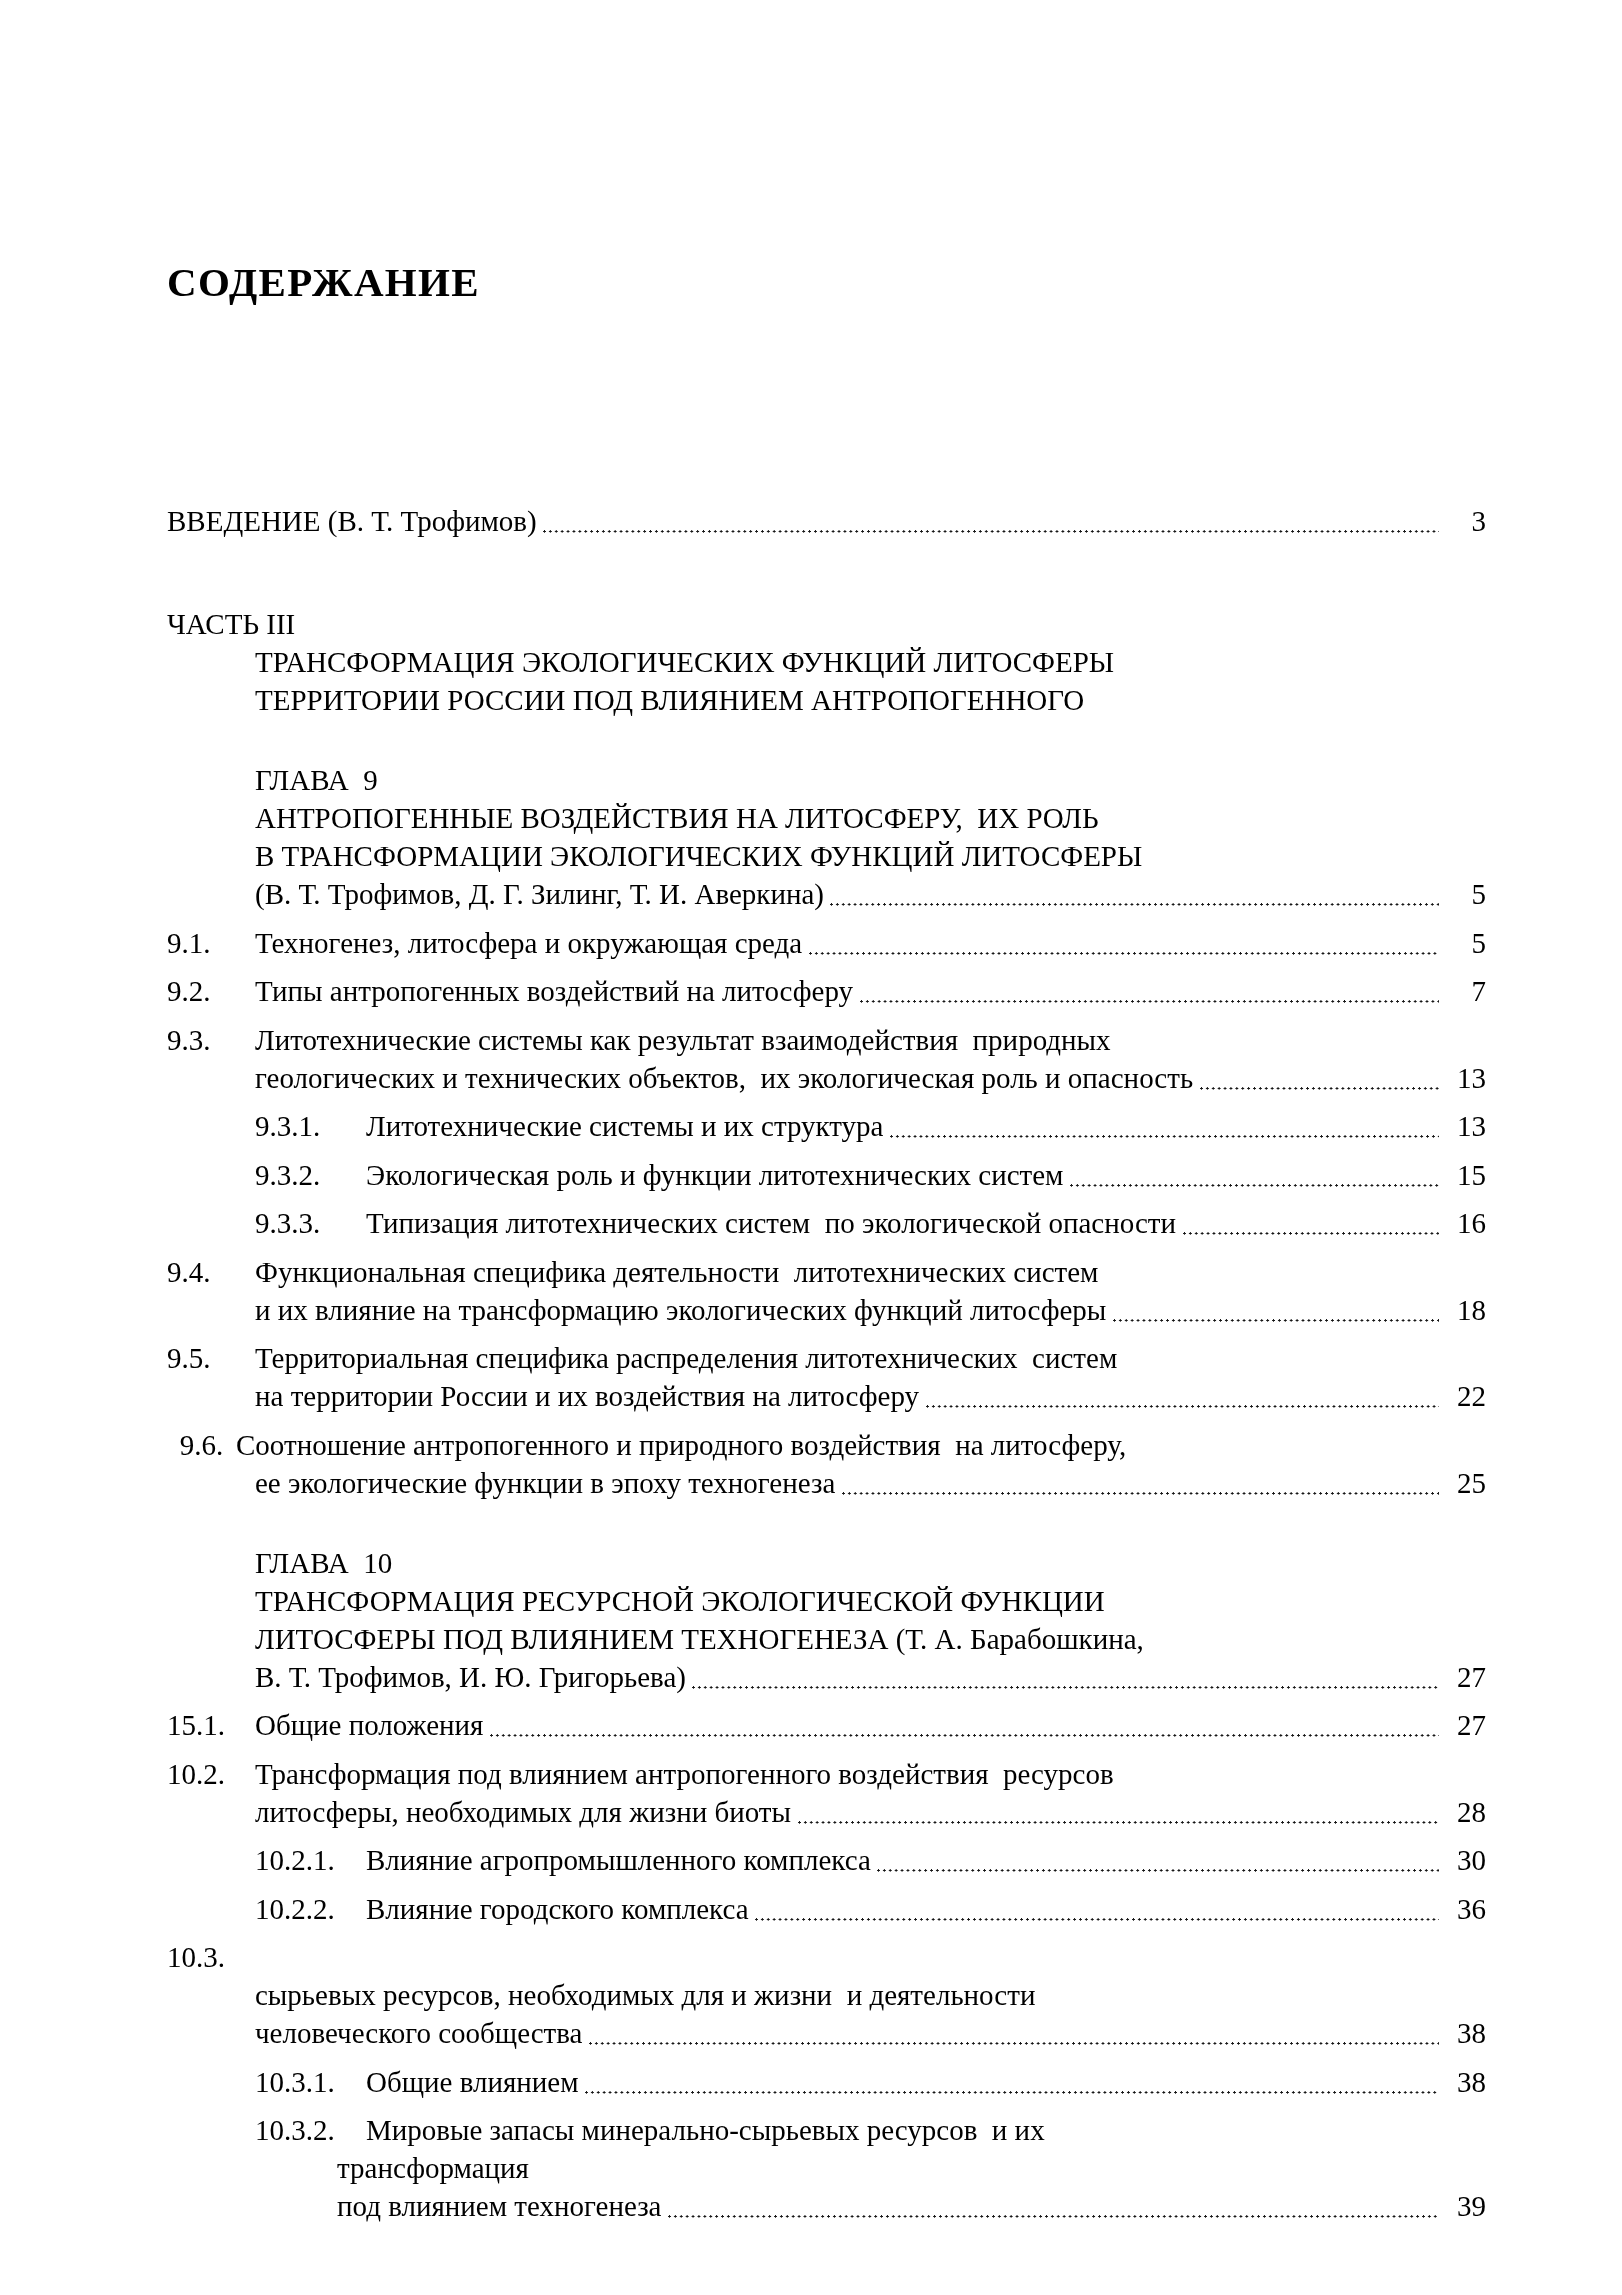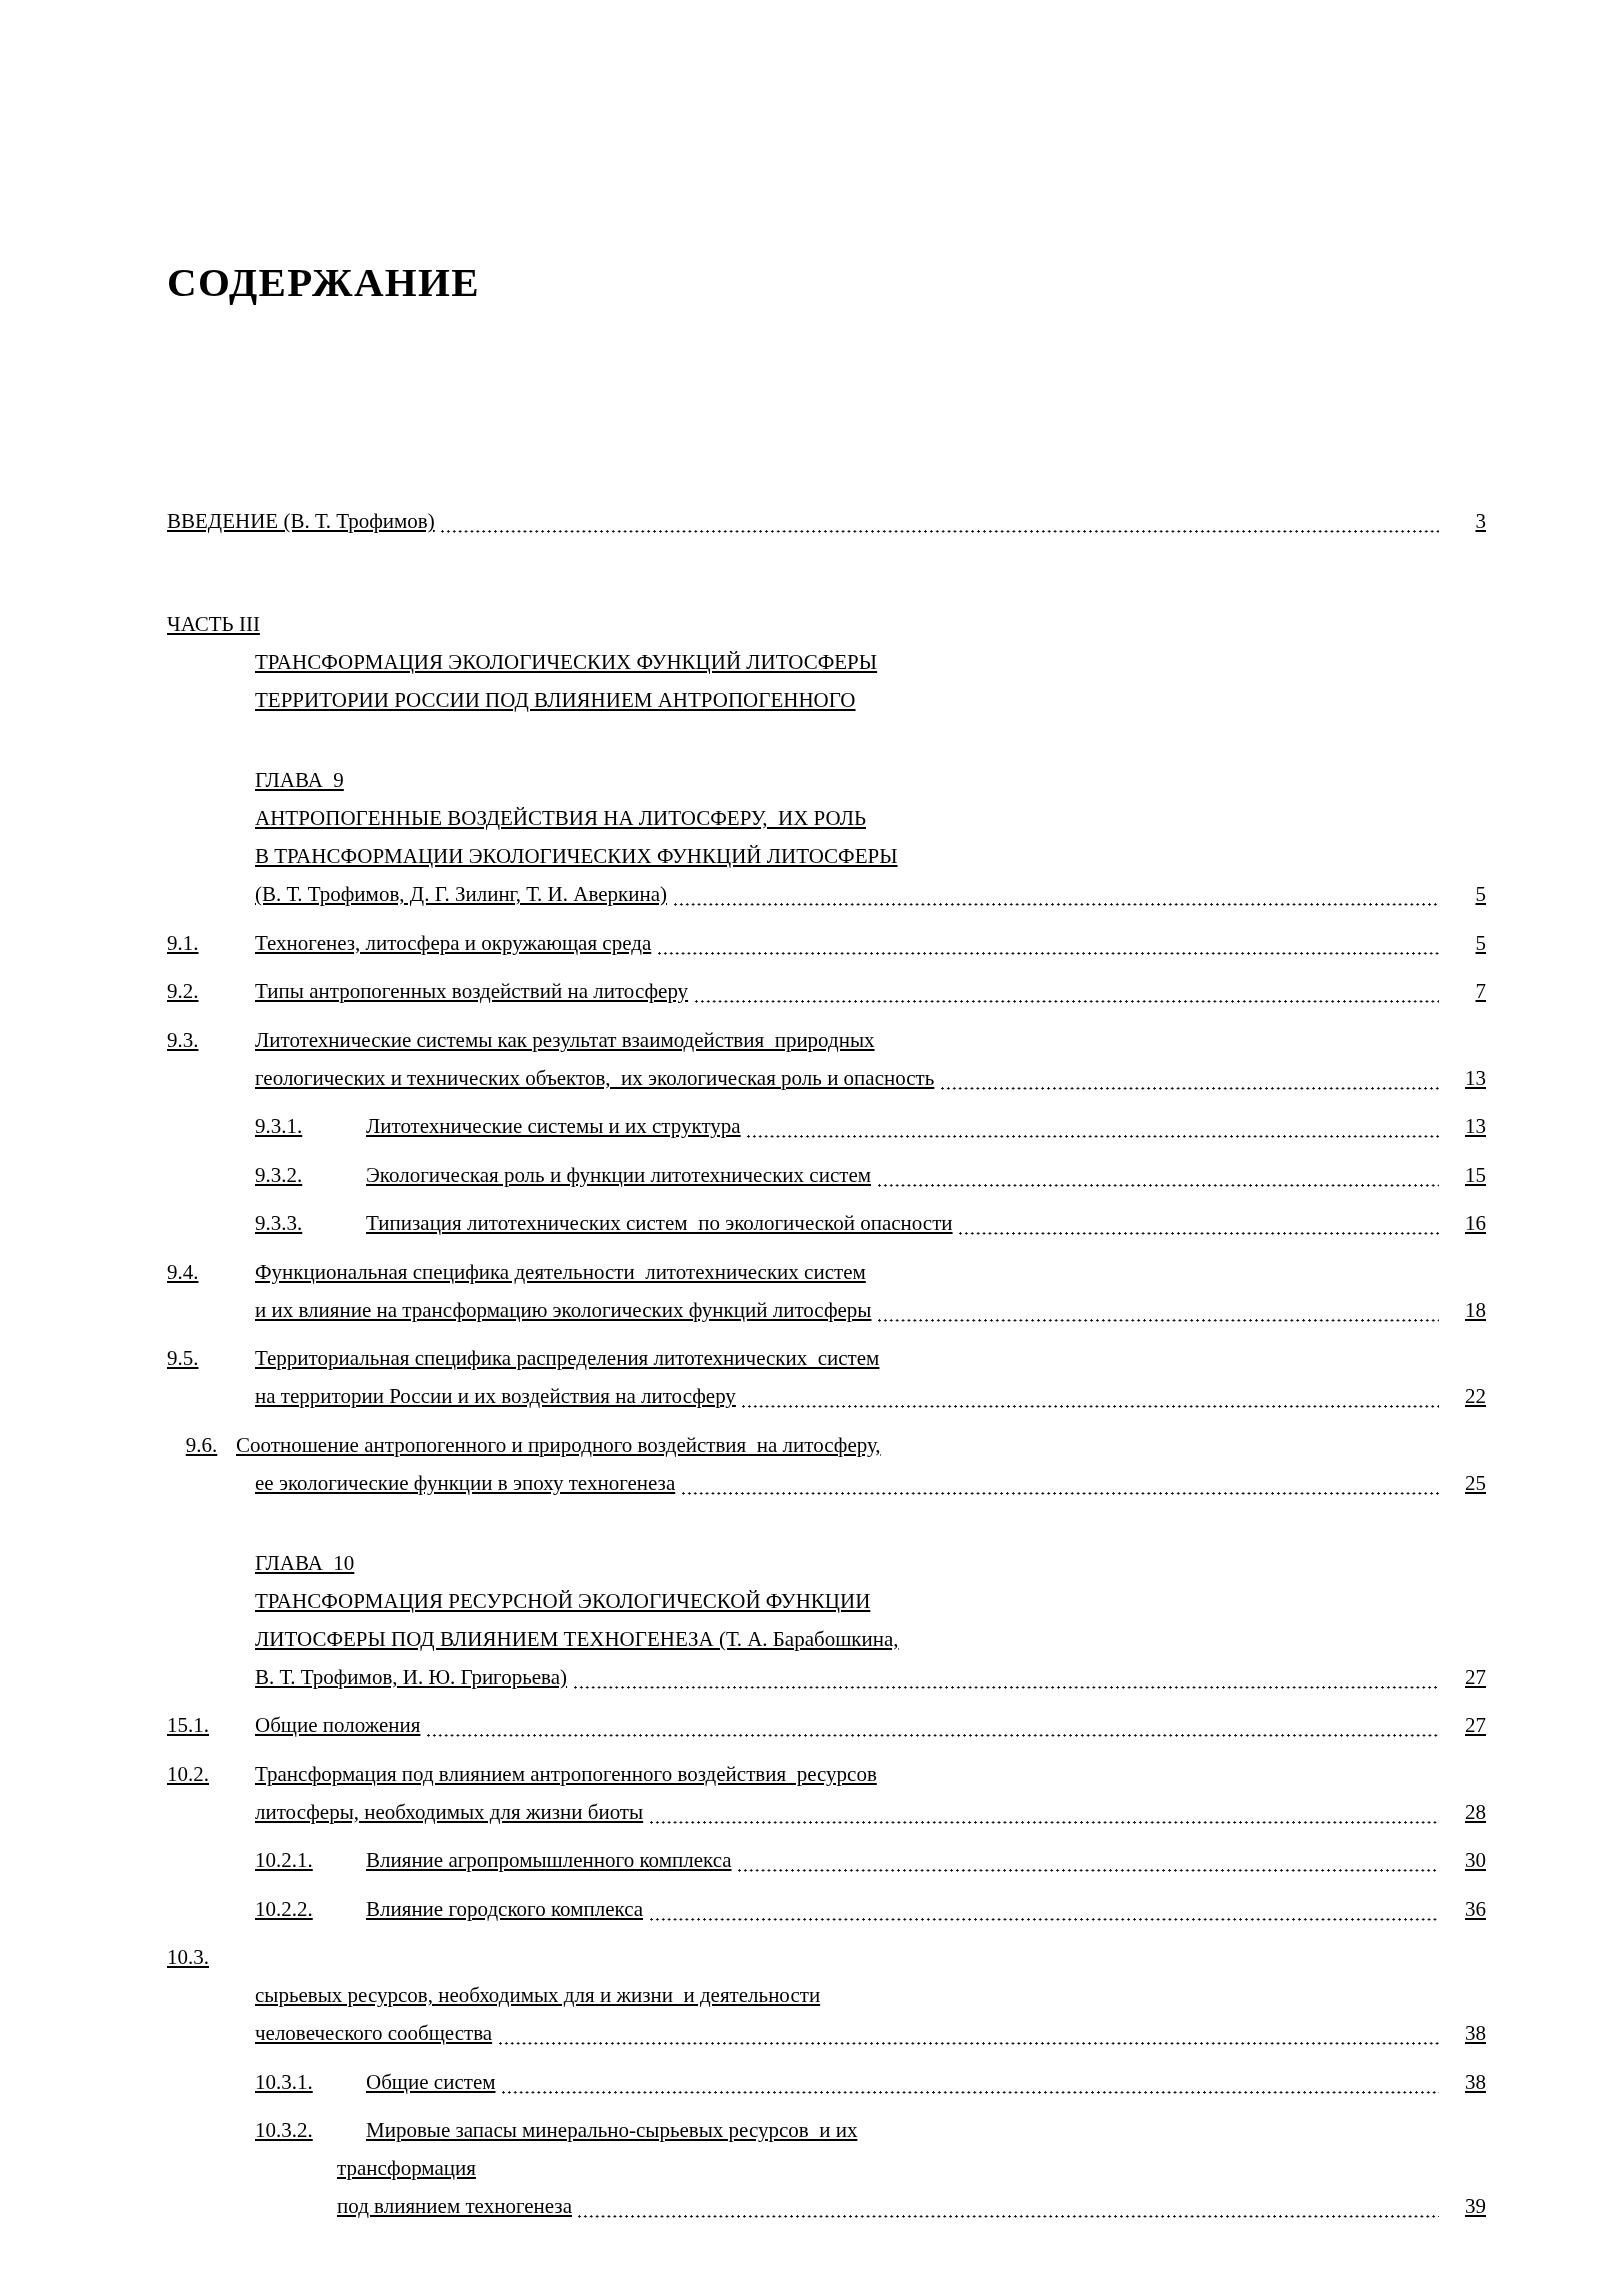--- a/index.html
+++ b/index.html
@@ -20,23 +20,22 @@
     letter-spacing:1.3px;
     margin:0 0 196px 0;
   }
   .entry { margin-top:10.5px; }
   .type-intro   { margin-top:0; }
   .type-part    { margin-top:65px; }
   .type-chapter { margin-top:42px; }
   .line {
     display:flex;
     align-items:baseline;
-    font-size:21px;
+    font-size:29px;
     line-height:38px;
-    text-decoration:underline;
   }
   .num  { flex:0 0 auto; width:88px; }
   .num.nl-1 { margin-left:88px; width:111px; }
   .e-9-6 .num { width:69px;text-align:center; }
   .text { flex:0 1 auto; white-space:pre-wrap; }
   .ind-0  { margin-left:0; }
   .ind-1  { margin-left:88px; }
   .ind-2w { margin-left:170px; }
   .leader {
     flex:1 1 26px;
@@ -235,21 +234,21 @@
           </div>
           <div class="line">
             <span class="text ind-1">человеческого сообщества</span>
             <span class="leader"></span>
             <span class="page">38</span>
           </div>
         </div>
         <div class="entry type-subitem e-10-3-1">
           <div class="line">
             <span class="num nl-1">10.3.1.</span>
-            <span class="text">Общие систем</span>
+            <span class="text">Общие влиянием</span>
             <span class="leader"></span>
             <span class="page">38</span>
           </div>
         </div>
         <div class="entry type-subitem e-10-3-2">
           <div class="line">
             <span class="num nl-1">10.3.2.</span>
             <span class="text">Мировые запасы минерально-сырьевых ресурсов  и их</span>
           </div>
           <div class="line">

